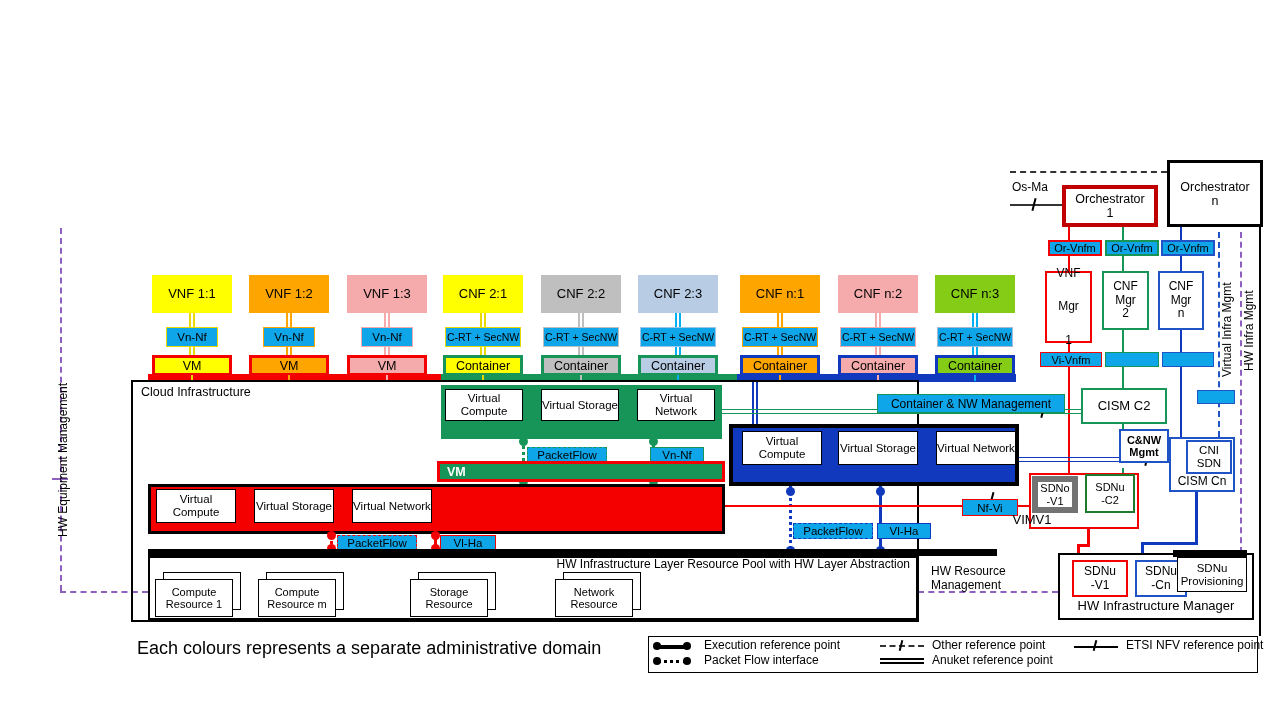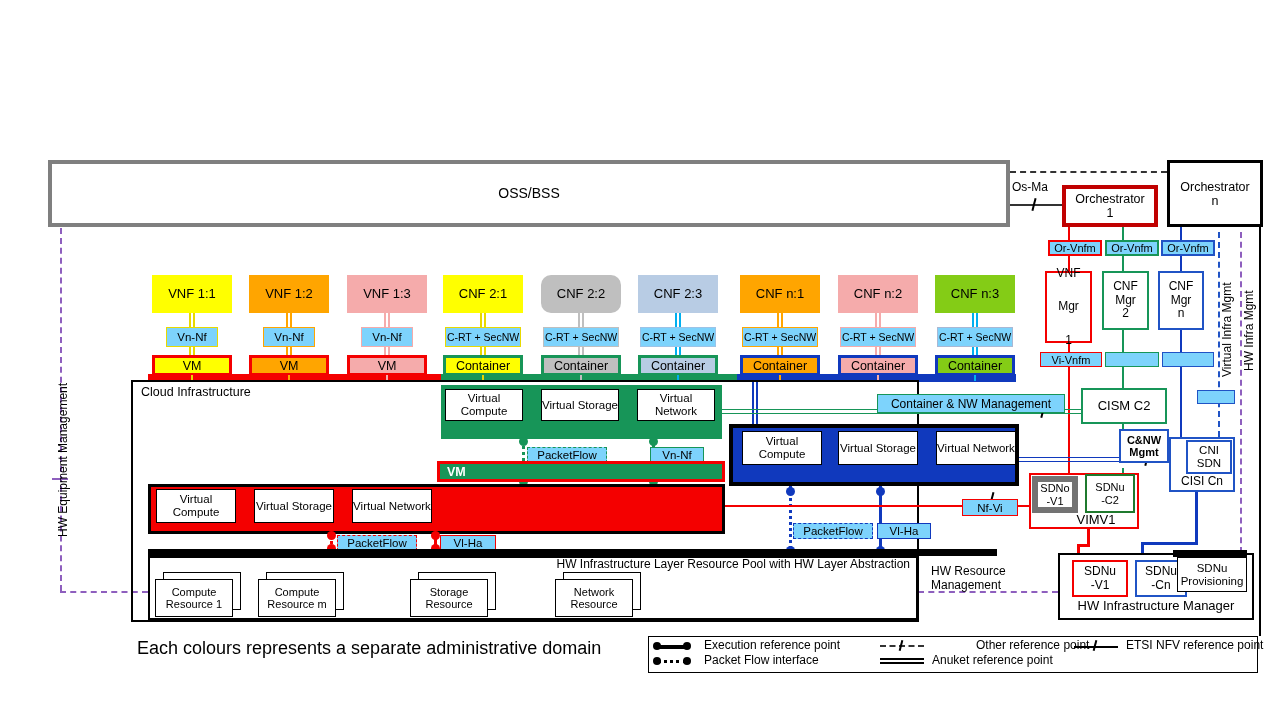--- a/index.html
+++ b/index.html
@@ -1,21 +1,21 @@
 <!DOCTYPE html>
 <html><head>
 <meta charset="utf-8">
 <style>
   * { box-sizing: border-box; margin: 0; padding: 0; }
   html,body { width:1280px; height:720px; background:#fff; }
   body { font-family:"Liberation Sans", sans-serif; color:#000; }
   .stage { position:relative; width:1280px; height:720px; overflow:hidden; background:#fff; }
   .abs { position:absolute; }
   .box { position:absolute; background:#fff; display:flex; flex-direction:column; align-items:center; justify-content:center; text-align:center; line-height:1.12; }
-  .lbl { position:absolute; background:#7dd3fc; display:flex; align-items:center; justify-content:center; text-align:center; white-space:nowrap; }
+  .lbl { position:absolute; background:#0ea5e9; display:flex; align-items:center; justify-content:center; text-align:center; white-space:nowrap; }
   .dot { position:absolute; width:9px; height:9px; border-radius:50%; }
   .tick { position:absolute; width:2px; background:#000; transform:rotate(14deg); }
   .vline { position:absolute; }
   .hline { position:absolute; }
   
   .f-yellow{background:#FFFF00} .f-orange{background:#FFA500} .f-pink{background:#F5ABAB}
   .f-gray{background:#BFBFBF} .f-lblue{background:#B8CCE4} .f-lblue2{background:#84cc16}
   .b-red3{border:3px solid #F40000} .b-green3{border:3px solid #179558} .b-blue3{border:3px solid #1039BD}
   .txt { position:absolute; line-height:1.15; }
   .vert { position:absolute; writing-mode:vertical-rl; transform:rotate(180deg); text-align:center; font-size:12px; }
@@ -46,41 +46,38 @@
   <div class="dbl-v" style="left:189px;top:313px;height:42px;border-left:2px solid #E8D900;border-right:2px solid #E8D900;"></div>
   <div class="dbl-v" style="left:286px;top:313px;height:42px;border-left:2px solid #FFA500;border-right:2px solid #FFA500;"></div>
   <div class="dbl-v" style="left:384px;top:313px;height:42px;border-left:2px solid #F5ABAB;border-right:2px solid #F5ABAB;"></div>
   <div class="dbl-v" style="left:480px;top:313px;height:42px;border-left:2px solid #E8D900;border-right:2px solid #E8D900;"></div>
   <div class="dbl-v" style="left:578px;top:313px;height:42px;border-left:2px solid #BFBFBF;border-right:2px solid #BFBFBF;"></div>
   <div class="dbl-v" style="left:675px;top:313px;height:42px;border-left:2px solid #00B0F0;border-right:2px solid #00B0F0;"></div>
   <div class="dbl-v" style="left:777px;top:313px;height:42px;border-left:2px solid #FFA500;border-right:2px solid #FFA500;"></div>
   <div class="dbl-v" style="left:875px;top:313px;height:42px;border-left:2px solid #F5ABAB;border-right:2px solid #F5ABAB;"></div>
   <div class="dbl-v" style="left:972px;top:313px;height:42px;border-left:2px solid #00B0F0;border-right:2px solid #00B0F0;"></div>
 
-  <div class="box" style="left:48px;top:160px;width:962px;height:67px;border:4px solid #7F7F7F;font-size:14px;">
-    <span>OSS/BSS</span>
-  </div>
   <div class="txt" style="left:1012px;top:181px;font-size:12px;">Os-Ma</div>
   <div class="box" style="left:1062px;top:185px;width:96px;height:42px;border:4px solid #C00000;font-size:12.5px;">
     <span>Orchestrator</span>
     <span>1</span>
   </div>
   <div class="box" style="left:1167px;top:160px;width:96px;height:67px;border:3px solid #000;font-size:12.5px;">
     <span>Orchestrator</span>
     <span>n</span>
   </div>
   <div class="lbl" style="left:1048px;top:240px;width:54px;height:16px;border:2px solid #F40000;font-size:11px;">Or-Vnfm</div>
   <div class="lbl" style="left:1105px;top:240px;width:54px;height:16px;border:2px solid #179558;font-size:11px;">Or-Vnfm</div>
   <div class="lbl" style="left:1161px;top:240px;width:54px;height:16px;border:2px solid #2053C5;font-size:11px;">Or-Vnfm</div>
 
   <div class="box f-yellow" style="left:152px;top:275px;width:80px;height:38px;font-size:13px;">VNF 1:1</div>
   <div class="box f-orange" style="left:249px;top:275px;width:80px;height:38px;font-size:13px;">VNF 1:2</div>
   <div class="box f-pink" style="left:347px;top:275px;width:80px;height:38px;font-size:13px;">VNF 1:3</div>
   <div class="box f-yellow" style="left:443px;top:275px;width:80px;height:38px;font-size:13px;">CNF 2:1</div>
-  <div class="box f-gray" style="left:541px;top:275px;width:80px;height:38px;font-size:13px;border-radius:10px;">CNF 2:2</div>
+  <div class="box f-gray" style="left:541px;top:275px;width:80px;height:38px;font-size:13px;">CNF 2:2</div>
   <div class="box f-lblue" style="left:638px;top:275px;width:80px;height:38px;font-size:13px;">CNF 2:3</div>
   <div class="box f-orange" style="left:740px;top:275px;width:80px;height:38px;font-size:13px;">CNF n:1</div>
   <div class="box f-pink" style="left:838px;top:275px;width:80px;height:38px;font-size:13px;">CNF n:2</div>
   <div class="box f-lblue2" style="left:935px;top:275px;width:80px;height:38px;font-size:13px;">CNF n:3</div>
 
   <div class="lbl" style="left:166px;top:327px;width:52px;height:20px;border:1.5px solid #E8D900;font-size:11.5px;">Vn-Nf</div>
   <div class="lbl" style="left:263px;top:327px;width:52px;height:20px;border:1.5px solid #FFA500;font-size:11.5px;">Vn-Nf</div>
   <div class="lbl" style="left:361px;top:327px;width:52px;height:20px;border:1.5px solid #F5ABAB;font-size:11.5px;">Vn-Nf</div>
   <div class="lbl" style="left:445px;top:327px;width:76px;height:20px;border:1.5px solid #E8D900;font-size:10.5px;">C-RT + SecNW</div>
   <div class="lbl" style="left:543px;top:327px;width:76px;height:20px;border:1.5px solid #BFBFBF;font-size:10.5px;">C-RT + SecNW</div>
@@ -217,32 +214,32 @@
   <div class="vline" style="left:1122px;top:424px;height:50px;border-left:2px dashed #179558;"></div>
   <div class="box" style="left:1119px;top:429px;width:50px;height:34px;border:2px solid #2053C5;font-size:11px;font-weight:bold;">
     <span>C&amp;NW</span>
     <span>Mgmt</span>
   </div>
   <div class="abs" style="left:1169px;top:437px;width:66px;height:55px;border:2px solid #2053C5;background:#fff;"></div>
   <div class="box" style="left:1186px;top:440px;width:46px;height:34px;border:2px solid #2053C5;font-size:11.5px;">
     <span>CNI</span>
     <span>SDN</span>
   </div>
-  <div class="txt" style="left:1169px;top:475px;width:66px;text-align:center;font-size:12px;">CISI Cn</div>
+  <div class="txt" style="left:1169px;top:475px;width:66px;text-align:center;font-size:12px;">CISM Cn</div>
 
   <div class="abs" style="left:1029px;top:473px;width:110px;height:56px;border:2px solid #F40000;background:#fff;"></div>
   <div class="box" style="left:1032px;top:476px;width:46px;height:37px;border:6px solid #737373;font-size:11px;">
     <span>SDNo</span>
     <span>-V1</span>
   </div>
   <div class="box" style="left:1085px;top:474px;width:50px;height:39px;border:2px solid #1F7A2E;font-size:11px;">
     <span>SDNu</span>
     <span>-C2</span>
   </div>
-  <div class="txt" style="left:1040px;top:513px;width:112px;text-align:center;font-size:13px;">VIMV1</div>
+  <div class="txt" style="left:976px;top:513px;width:112px;text-align:center;font-size:13px;">VIMV1</div>
 
   <div class="vline" style="left:1087px;top:529px;width:3px;height:18px;background:#F40000;"></div>
   <div class="hline" style="left:1077px;top:544px;width:13px;height:3px;background:#F40000;"></div>
   <div class="vline" style="left:1077px;top:544px;width:3px;height:17px;background:#F40000;"></div>
   <div class="vline" style="left:1195px;top:492px;width:3px;height:53px;background:#1039BD;"></div>
   <div class="hline" style="left:1141px;top:542px;width:57px;height:3px;background:#1039BD;"></div>
   <div class="vline" style="left:1141px;top:542px;width:3px;height:19px;background:#1039BD;"></div>
 
   <div class="abs" style="left:1058px;top:553px;width:196px;height:67px;border:2px solid #000;background:#fff;"></div>
   <div class="hline" style="left:1173px;top:550px;width:74px;height:7px;background:#000;"></div>
@@ -273,21 +270,21 @@
   <div class="dot" style="left:683px;top:642px;width:8px;height:8px;background:#000;"></div>
   <div class="txt" style="left:704px;top:639px;font-size:12px;">Execution reference point</div>
 
   <div class="hline" style="left:657px;top:660px;width:30px;border-top:3.5px dotted #000;"></div>
   <div class="dot" style="left:653px;top:657px;width:8px;height:8px;background:#000;"></div>
   <div class="dot" style="left:683px;top:657px;width:8px;height:8px;background:#000;"></div>
   <div class="txt" style="left:704px;top:654px;font-size:12px;">Packet Flow interface</div>
 
   <div class="hline" style="left:880px;top:645px;width:44px;border-top:2px dashed #333;"></div>
   <div class="tick" style="left:900px;top:640px;height:11px;"></div>
-  <div class="txt" style="left:932px;top:639px;font-size:12px;margin-left:44px;">Other reference point</div>
+  <div class="txt" style="left:932px;top:639px;font-size:12px;">Other reference point</div>
 
   <div class="hline" style="left:880px;top:658px;width:44px;height:6px;border-top:2px solid #000;border-bottom:2px solid #000;"></div>
   <div class="txt" style="left:932px;top:654px;font-size:12px;">Anuket reference point</div>
 
   <div class="hline" style="left:1074px;top:646px;width:44px;height:2px;background:#000;"></div>
   <div class="tick" style="left:1094px;top:640px;height:11px;"></div>
   <div class="txt" style="left:1126px;top:639px;font-size:12px;">ETSI NFV reference point</div>
 
 </div>
 

